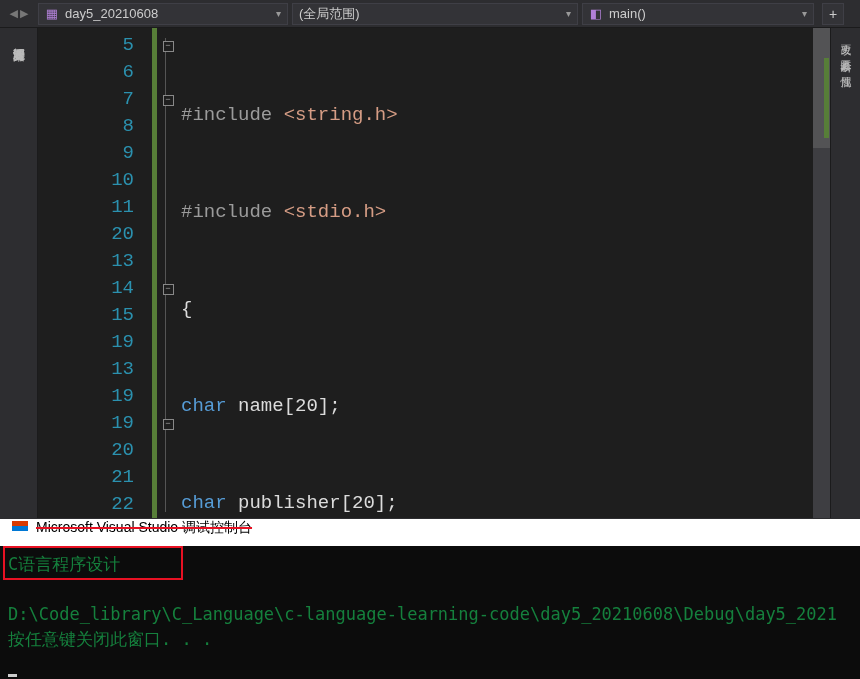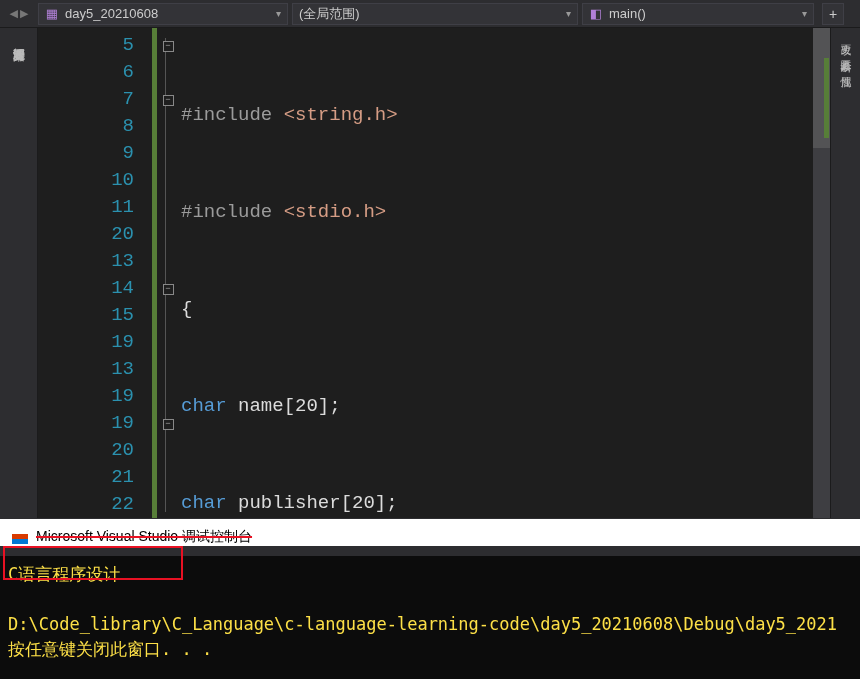--- a/index.html
+++ b/index.html
@@ -89,37 +89,37 @@
   position: absolute; right: 30px; top: 28px; width: 17px; bottom: 161px;
   background: #3e3e42;
 }
 .vscroll .ov { position: absolute; top: 30px; height: 80px; width: 5px; right: 1px; background: #577e38; }
 .vscroll .thumb { position: absolute; top: 0; height: 120px; left: 0; right: 0; background: #686868; opacity: .5; }
 
 .console-title {
   position: absolute; left: 0; right: 0; top: 519px; height: 27px;
   background: #fff; color: #000;
   font-family: 'Microsoft YaHei', 'Segoe UI', sans-serif; font-size: 14px;
-  display: flex; align-items: flex-end; padding-left: 12px;
+  display: flex; align-items: flex-start; padding-left: 12px;
 }
 .console-title .cicon { width: 16px; height: 14px; margin-right: 8px; display: inline-block; position: relative; }
 .console-title .cicon::before { content: ""; position: absolute; left: 0; top: 2px; width: 16px; height: 10px; background: linear-gradient(#d83b01 50%, #0078d4 50%); }
 
 .red-box {
   position: absolute; left: 3px; top: 546px; width: 180px; height: 36px;
   border: 2px solid #e81123; z-index: 20; pointer-events: none;
 }
 .red-box.bot { top: 546px; height: 34px; }
 
 .console {
   position: absolute; left: 0; right: 0; top: 546px; bottom: 0;
-  background: #0c0c0c; color: #fde047;
+  background: #0c0c0c; color: #15803d;
   font-family: 'NSimSun', Consolas, monospace; font-size: 17px;
   padding: 6px 8px; line-height: 25px;
-  white-space: pre; overflow: hidden; margin-top: 10px;
+  white-space: pre; overflow: hidden;
 }
 .cursor { display: inline-block; width: 9px; height: 3px; background: #ccc; vertical-align: bottom; }
 </style>
 </head>
 <body>
 
 <div class="top-bar">
   <div style="width:38px; display:flex; align-items:center; justify-content:center; gap:2px;">
     <span style="color:#777;font-size:11px">◀</span>
     <span style="color:#777;font-size:11px">▶</span>

